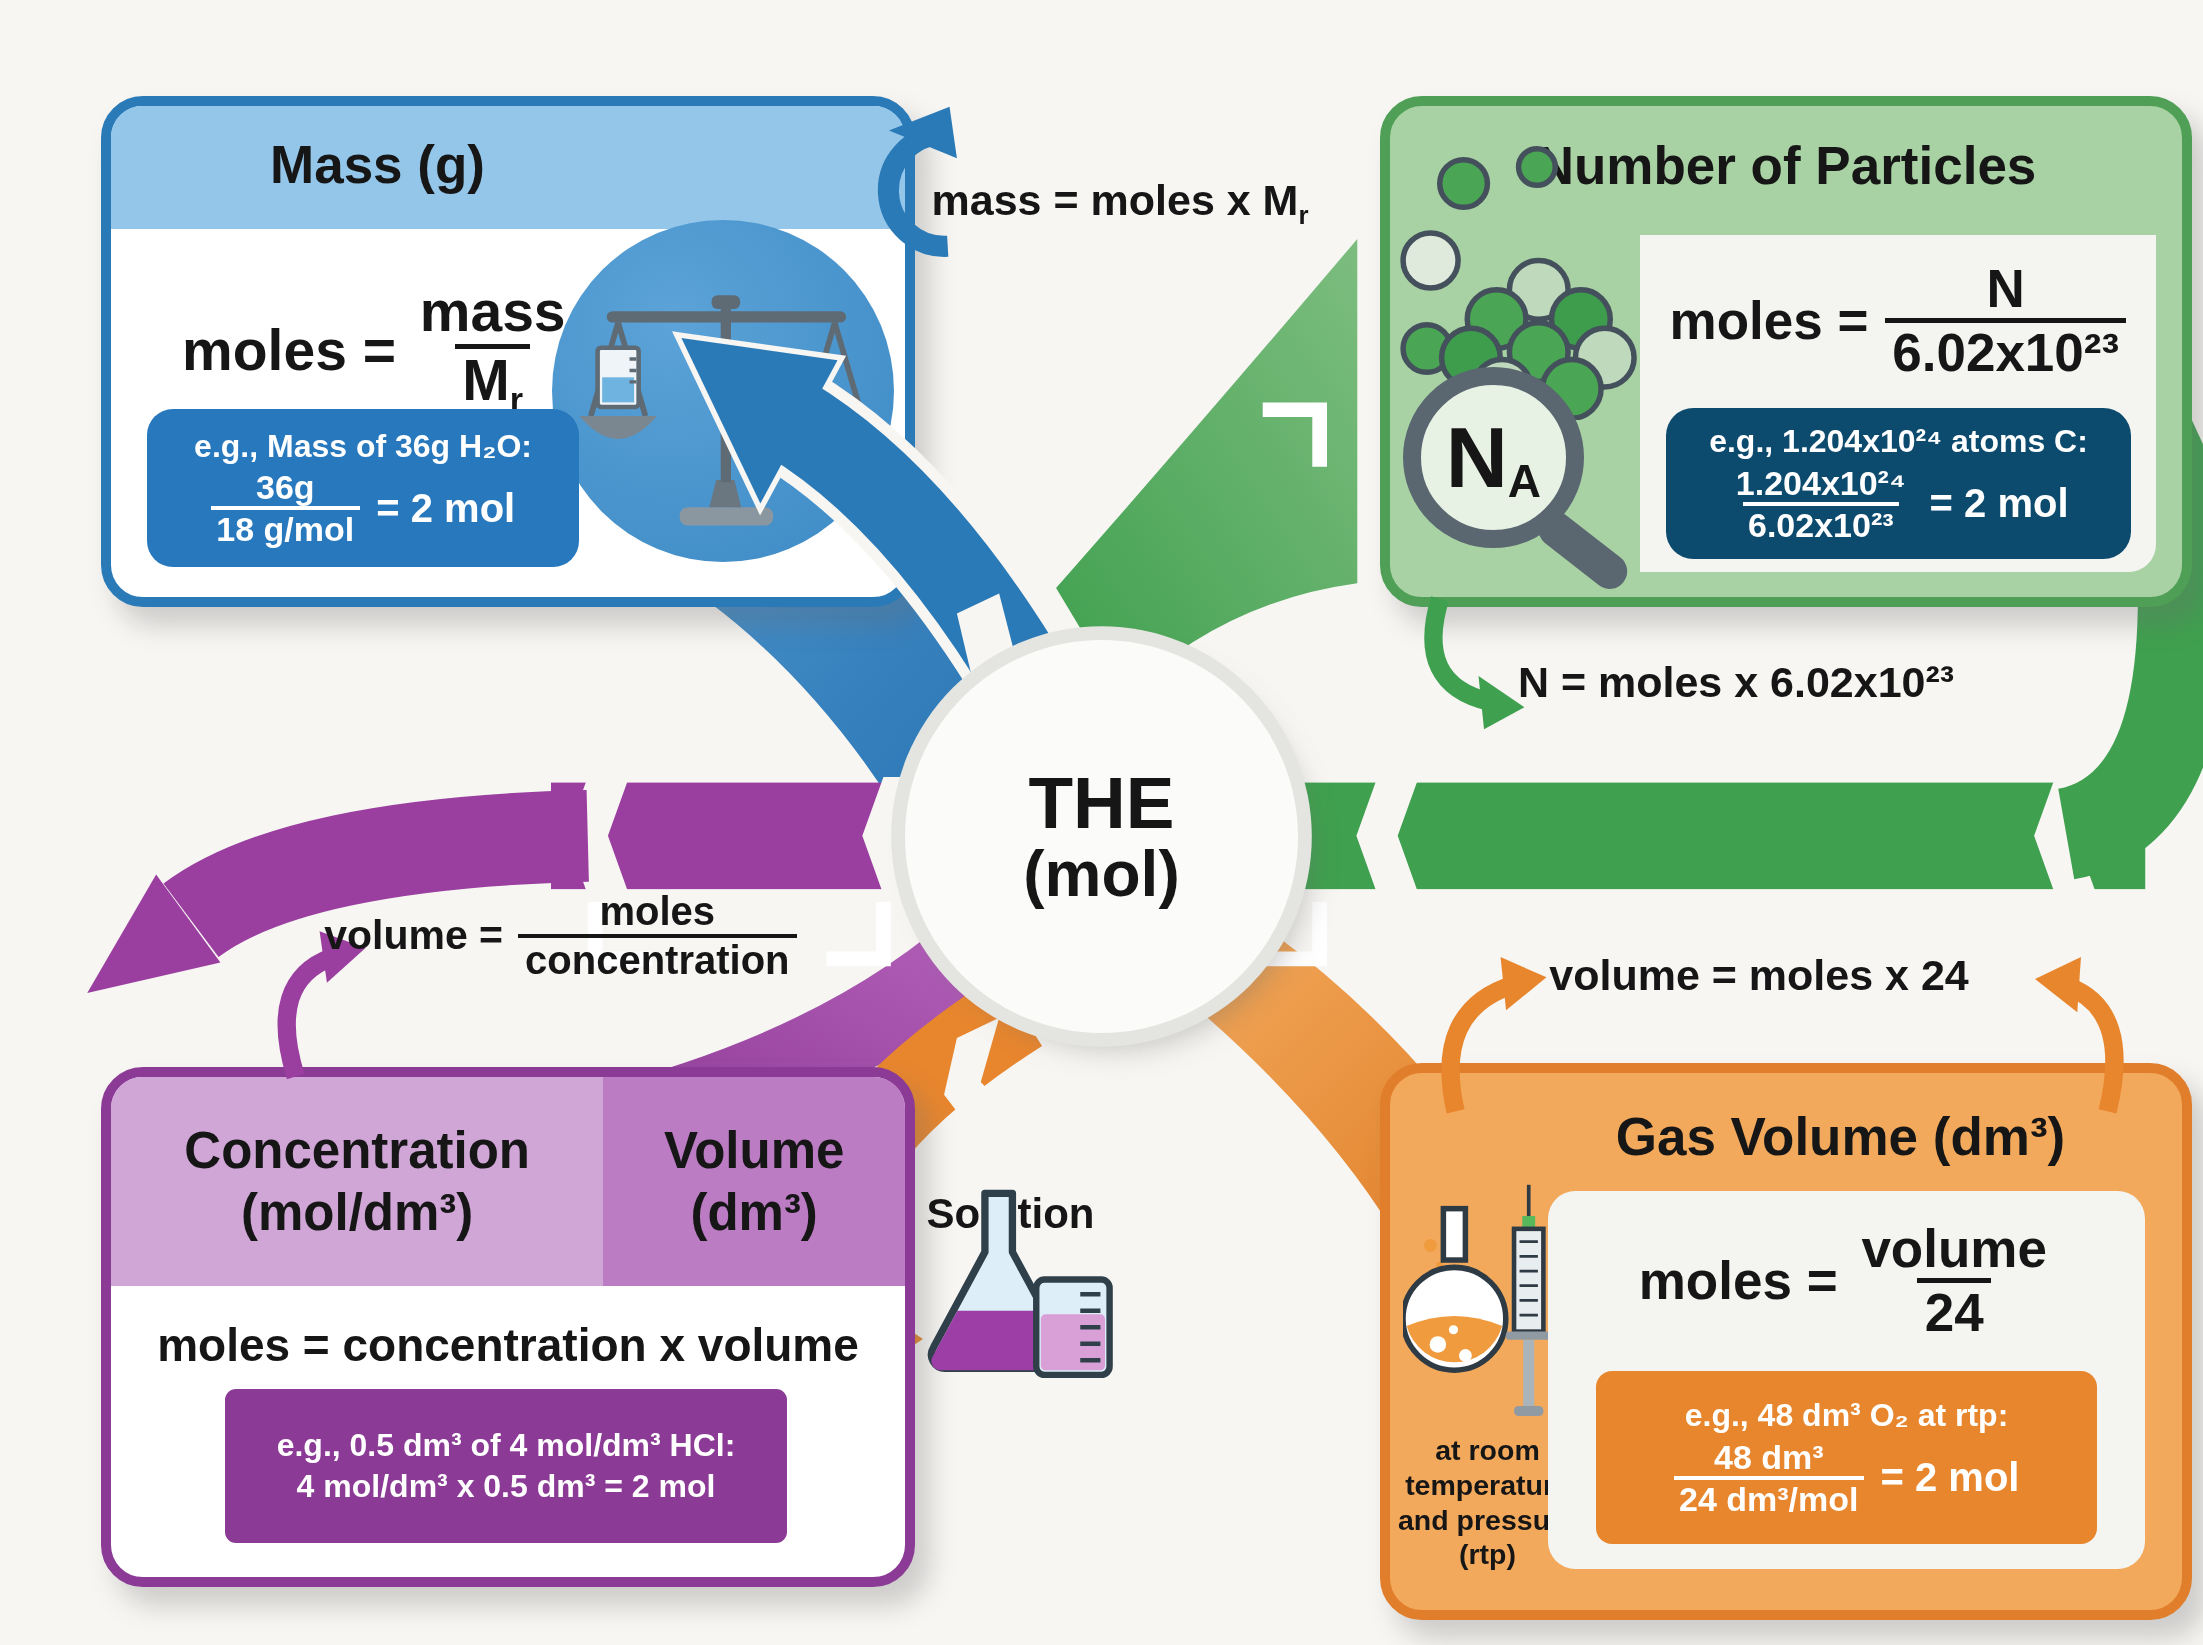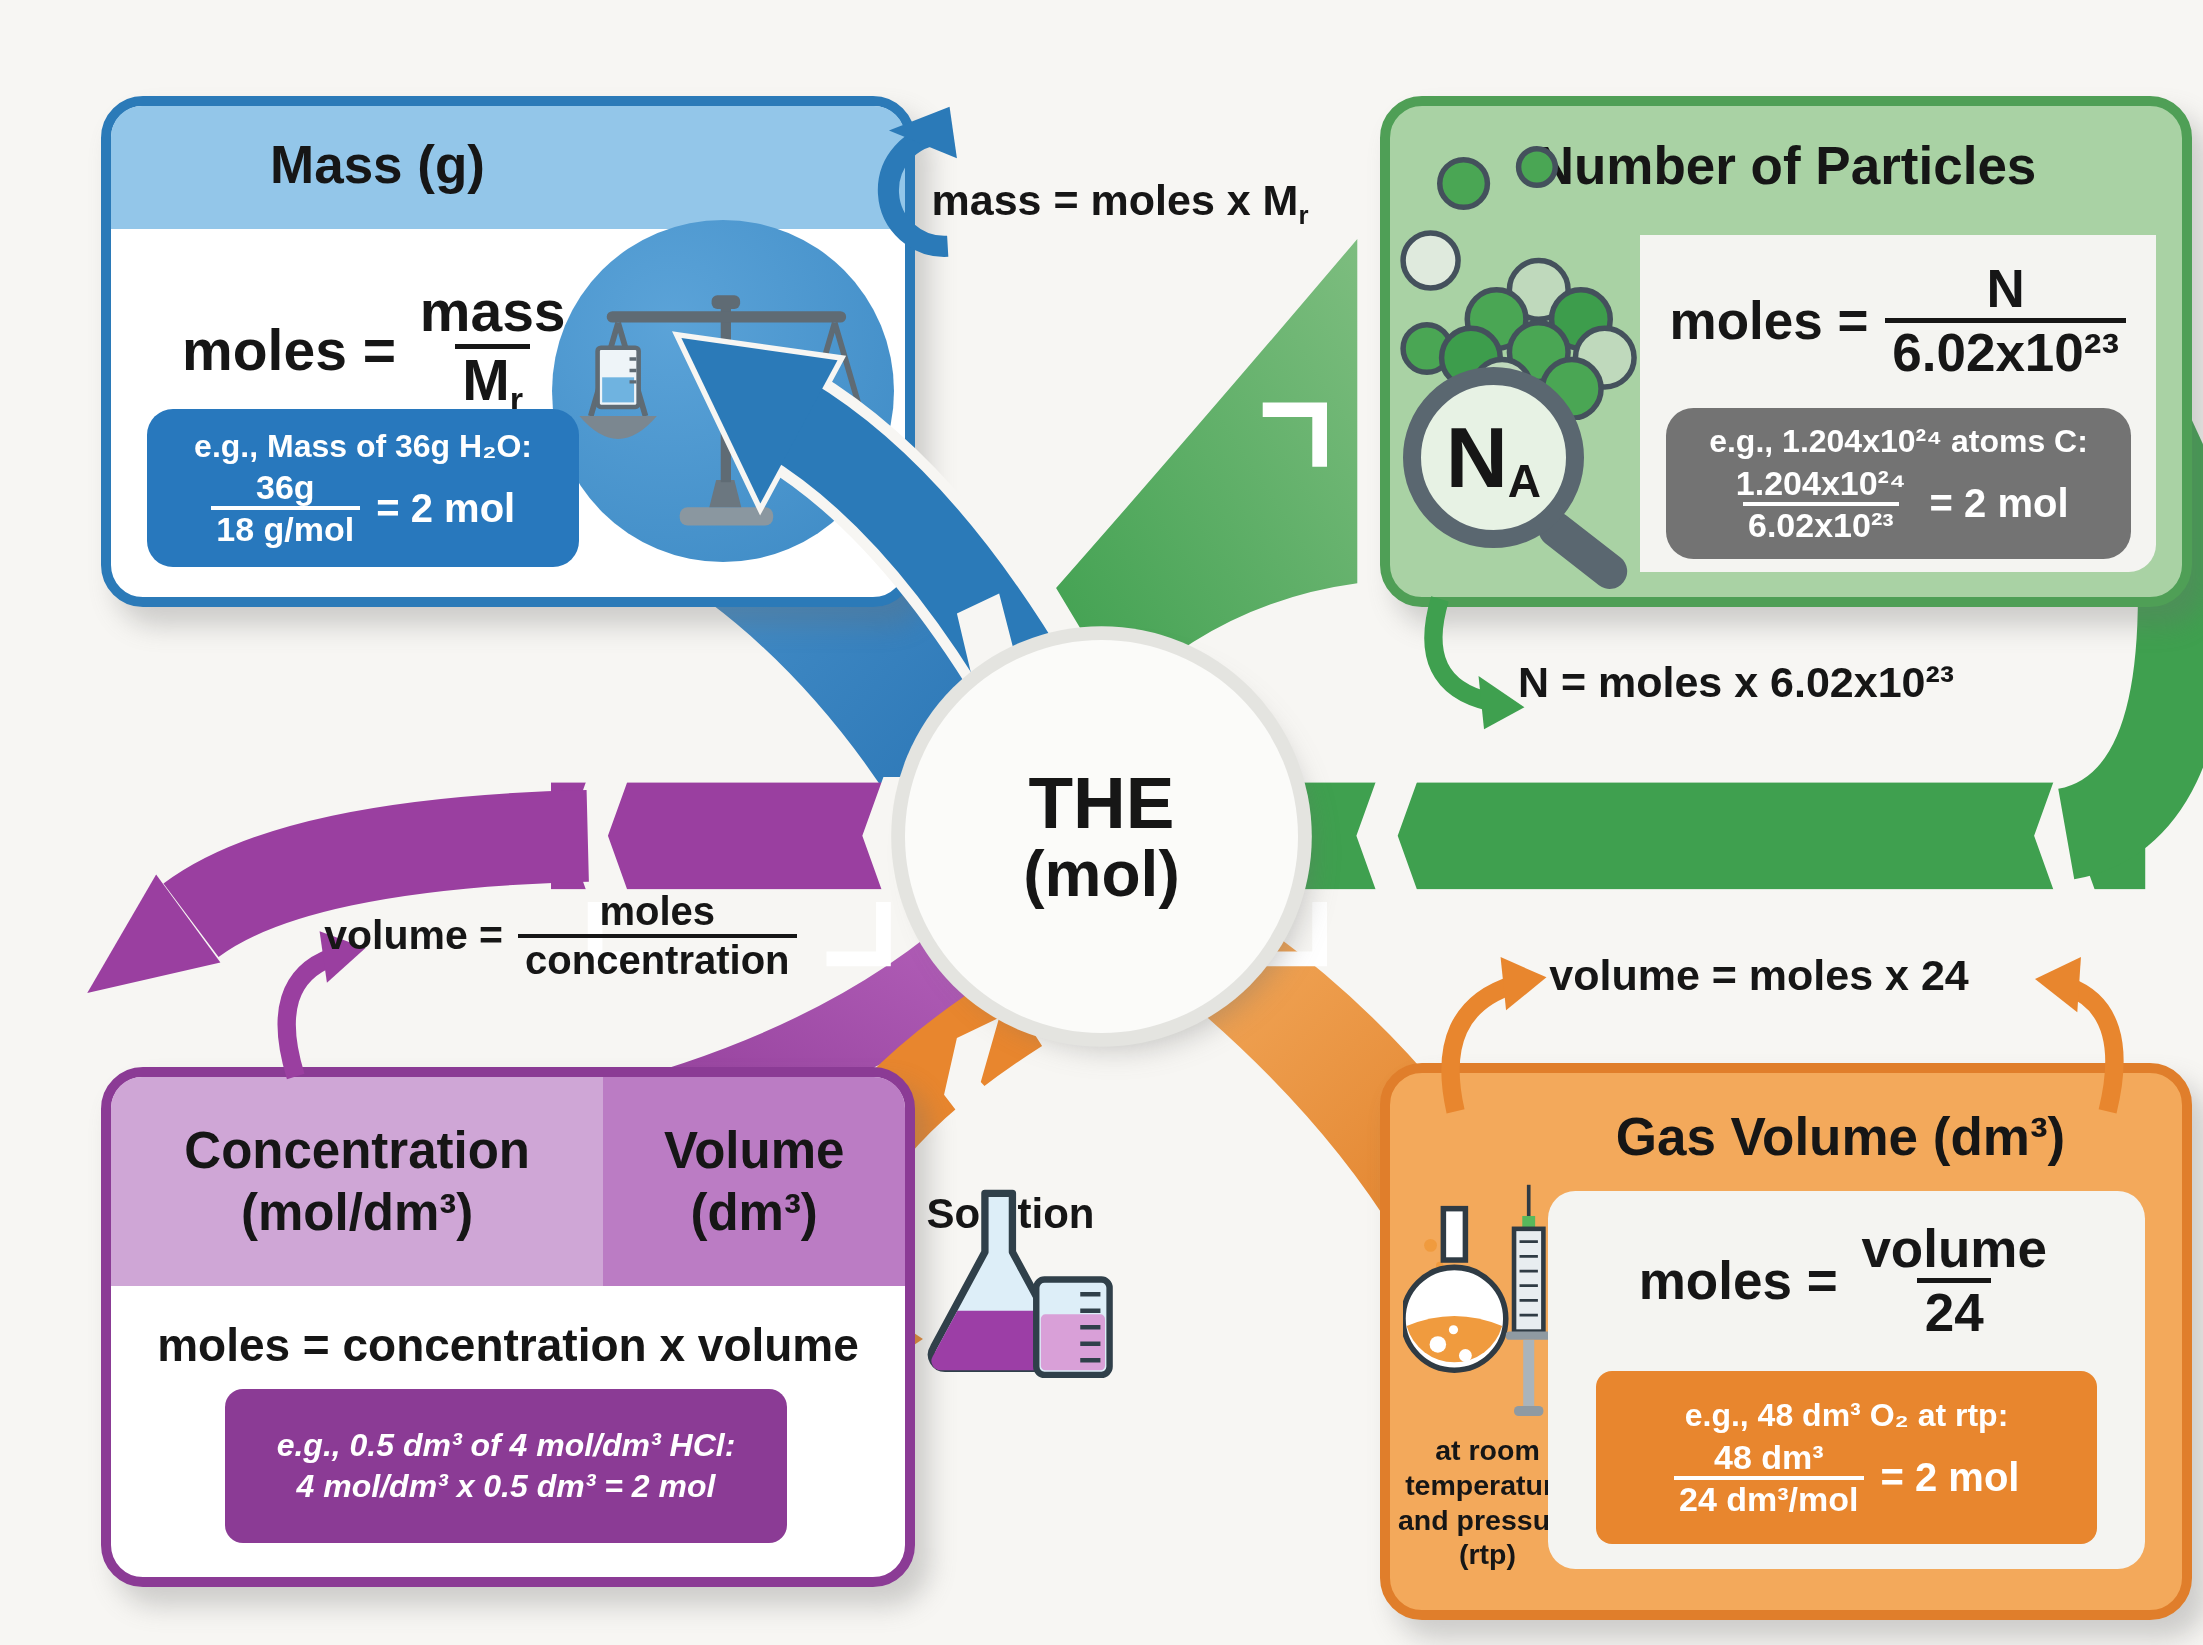--- a/index.html
+++ b/index.html
@@ -28,38 +28,38 @@
   .ex-row{display:flex;align-items:center;gap:16.5px;}
   .ex .frac{font-size:34px;font-weight:700;}
   .ex .frac .den{border-top:4.6px solid #fff;padding:0 5.5px;}
   .ex .res{font-size:40px;font-weight:700;white-space:nowrap;}
   .mass-ex{left:36px;top:303px;width:432px;height:158px;background:#2878bd;}
   
   .part-box{left:1348px;top:96px;width:792px;height:491px;background:#a9d2a4;border:10px solid #4f9f56;}
   .part-title{position:absolute;left:0;top:29px;width:100%;text-align:center;font-size:53px;font-weight:800;}
   .part-panel{position:absolute;left:250px;top:129px;width:516px;height:337px;background:#f4f4f1;border-radius:0 0 27.5px 0;}
   .part-formula{position:absolute;left:0;top:24px;width:100%;justify-content:center;}
-  .part-ex{left:26px;top:173px;width:465px;height:151px;background:#737373;border-radius:27.5px;}
+  .part-ex{left:26px;top:173px;width:465px;height:151px;background:#0c4a6e;border-radius:27.5px;}
   .magnifier{position:absolute;left:7.3px;top:259px;width:248px;height:230px;z-index:3;}
   .mag-glass{position:absolute;left:5.5px;top:1.8px;width:145px;height:145px;border-radius:50%;border:18.4px solid #5a6770;
              background:#e7f2e4;display:flex;align-items:center;justify-content:center;}
   .mag-n{font-size:86px;font-weight:800;line-height:1;}
   .mag-a{font-size:46px;font-weight:800;line-height:1;margin-top:48px;}
   .mag-handle{position:absolute;left:143px;top:143px;width:103px;height:35px;border-radius:17.4px;background:#5a6770;
               transform:rotate(38deg);transform-origin:11px 17.4px;}
   
   .conc-box{left:69px;top:1067px;width:794px;height:500px;background:#ffffff;border:10px solid #8b3b95;}
   .conc-head{position:absolute;left:0;top:0;width:100%;height:209px;display:flex;}
   .conc-head .cell-l{flex:0 0 62%;background:#cfa6d6;border-radius:31px 0 0 0;display:flex;flex-direction:column;
                      align-items:center;justify-content:center;}
   .conc-head .cell-r{flex:1;background:#bb7cc4;border-radius:0 31px 0 0;display:flex;flex-direction:column;
                      align-items:center;justify-content:center;}
   .conc-head .t{font-size:51px;font-weight:800;line-height:1.2;}
   .conc-formula{position:absolute;left:0;top:241px;width:100%;text-align:center;font-size:46px;font-weight:800;}
-  .conc-ex{left:114px;top:312px;width:562px;height:154px;background:#8b3b95;border-radius:18px;font-style:italic;}
+  .conc-ex{left:114px;top:312px;width:562px;height:154px;background:#8b3b95;border-radius:11px;}
   .conc-ex .l1,.conc-ex .l2{font-size:32px;font-weight:700;white-space:nowrap;}
   
   .gas-box{left:1348px;top:1063px;width:792px;height:537px;background:#f3a95b;border:10px solid #e07e2b;}
   .gas-title{position:absolute;left:129px;top:33px;width:643px;text-align:center;font-size:53px;font-weight:800;}
   .gas-panel{position:absolute;left:158px;top:118px;width:597px;height:378px;background:#f4f4f1;border-radius:27.5px;}
   .gas-formula{position:absolute;left:0;top:27.5px;width:100%;justify-content:center;}
   .gas-ex{left:48px;top:180px;width:501px;height:173px;background:#e8862e;border-radius:16px;}
   .rtp-note{position:absolute;left:5.5px;top:360px;width:184px;text-align:center;font-size:28.5px;font-weight:700;line-height:1.22;}
   
   .center-circle{position:absolute;left:905px;top:640px;width:393px;height:393px;border-radius:50%;z-index:8;

